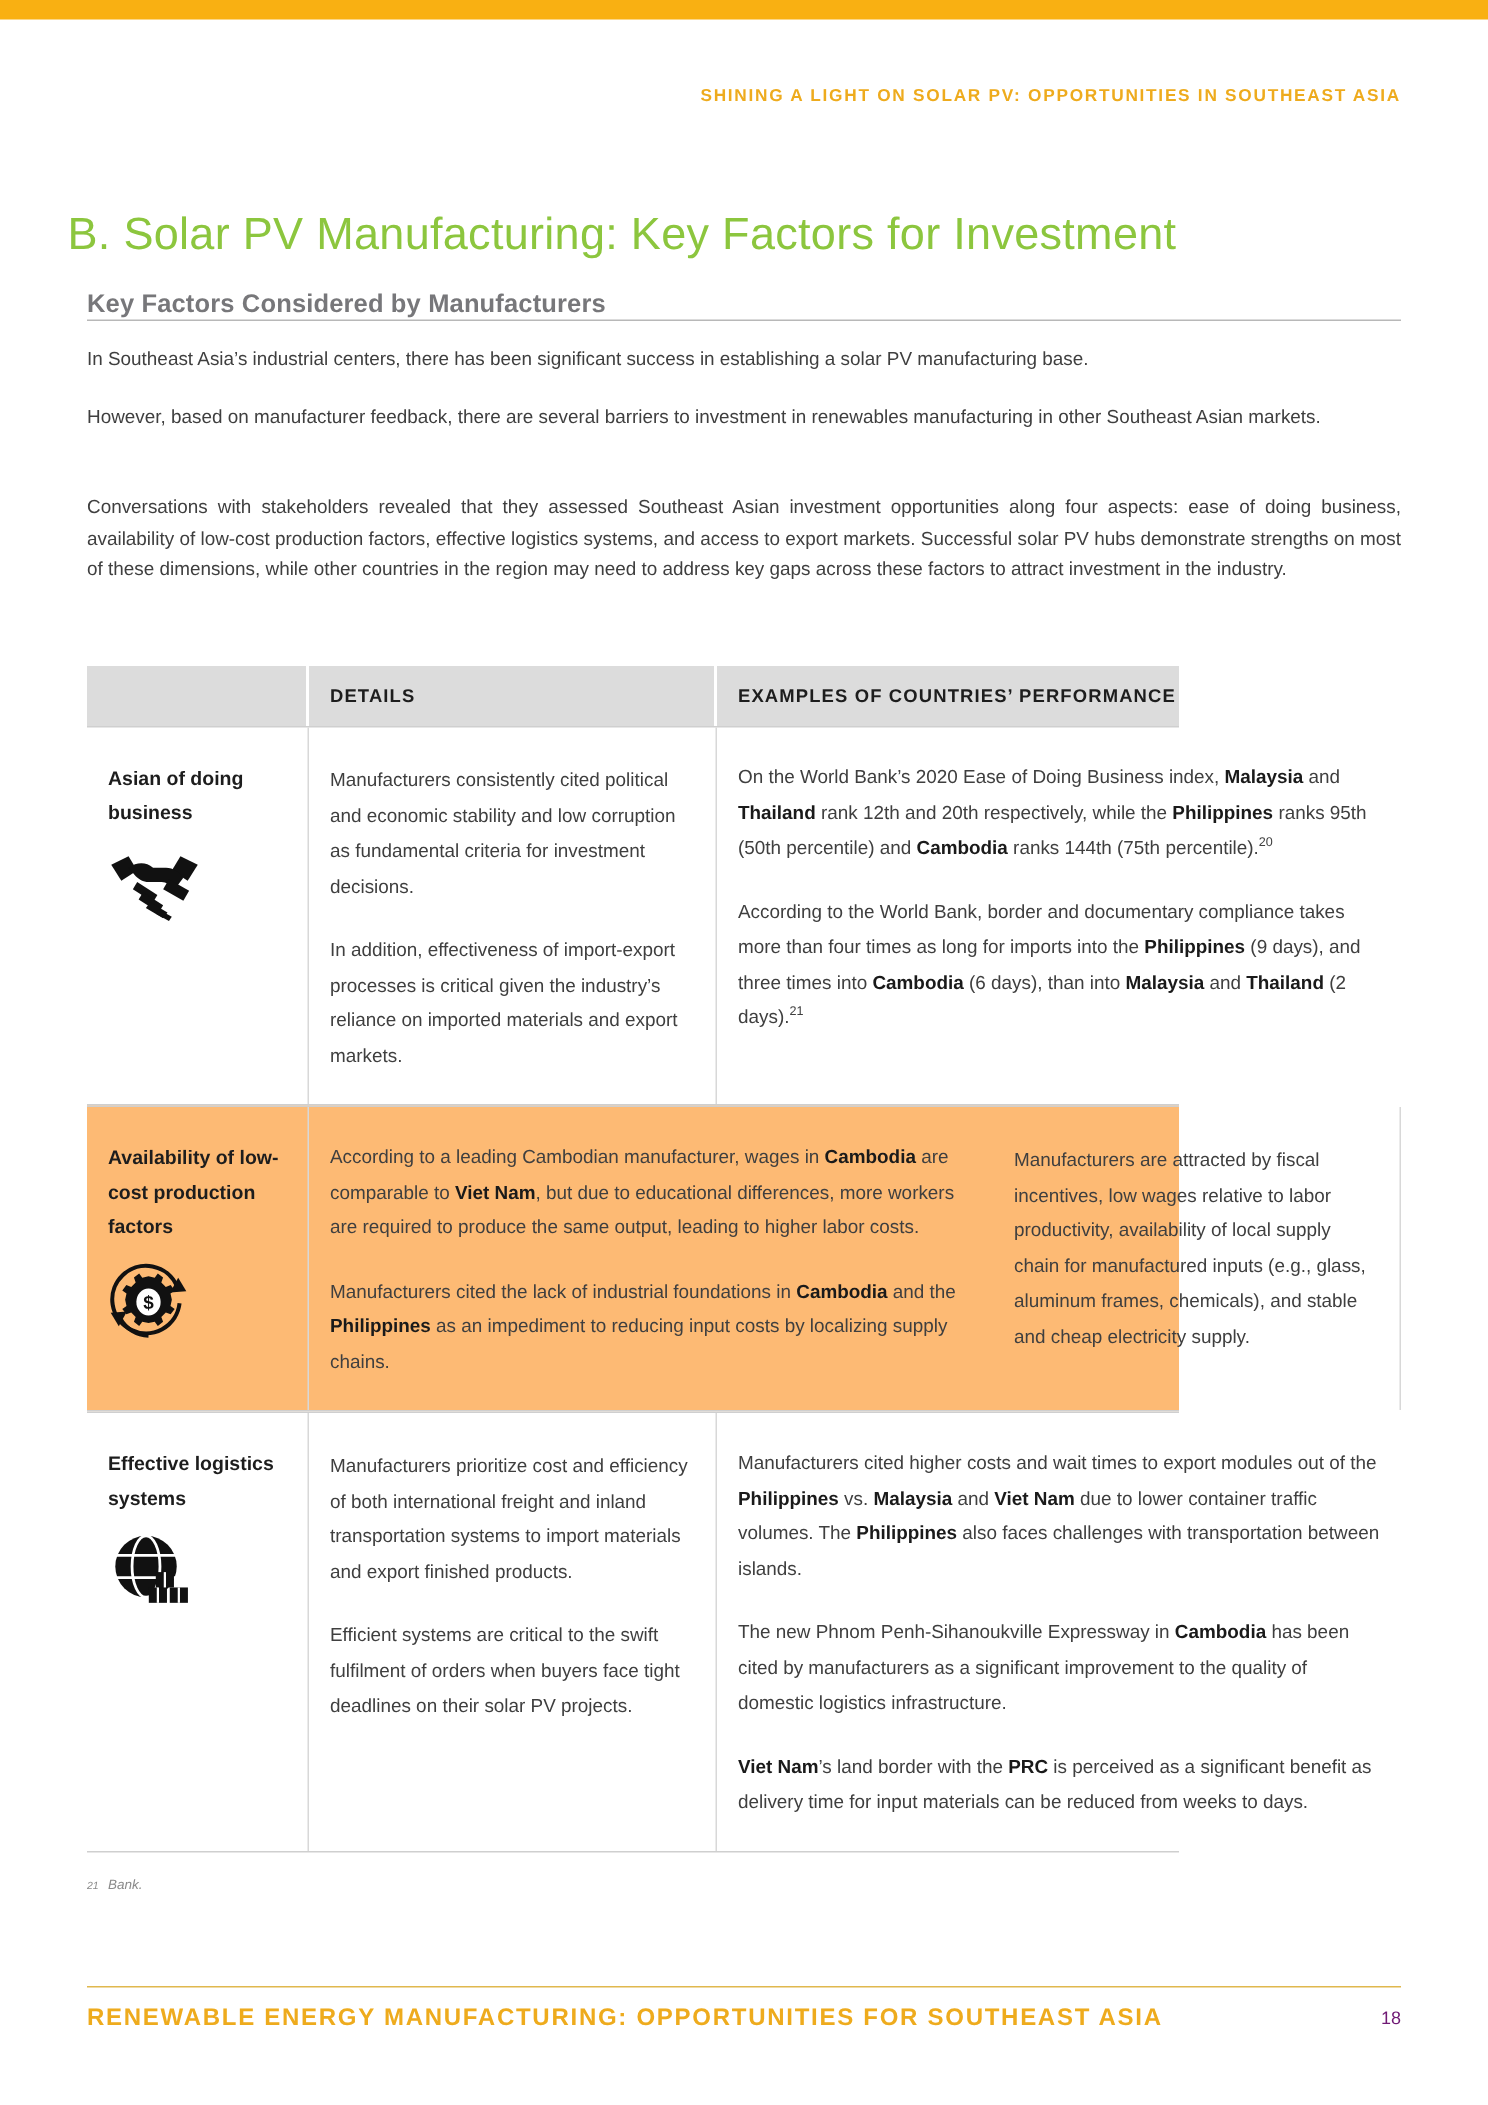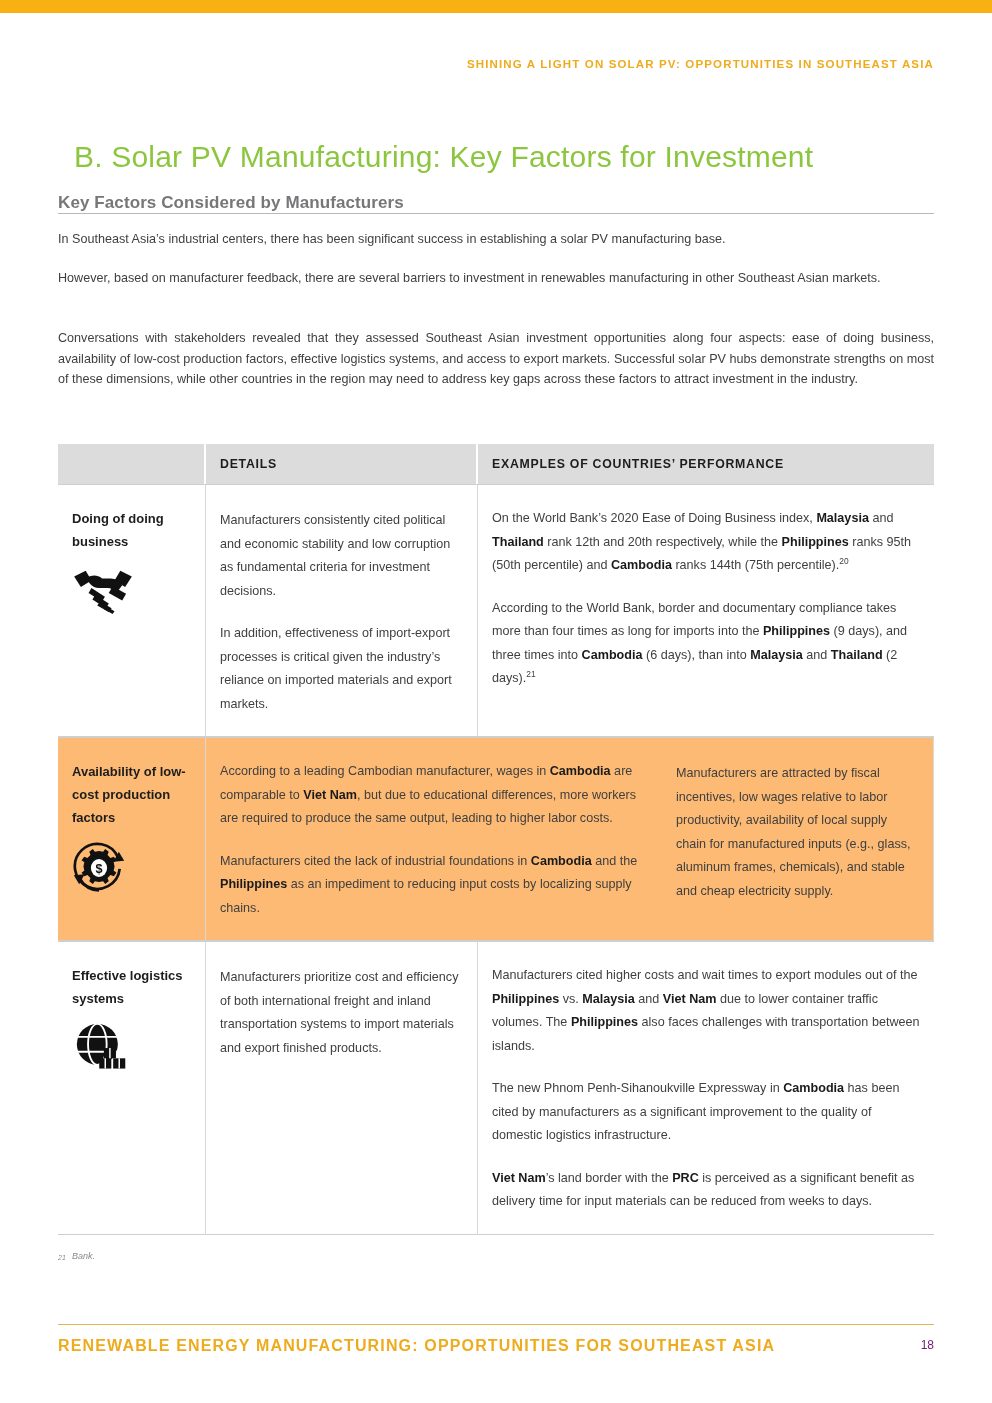--- a/index.html
+++ b/index.html
@@ -36,21 +36,21 @@
     font-size: 11.5px;
     font-weight: bold;
     letter-spacing: 1.15px;
     color: #eeab1d;
     text-align: right;
     white-space: nowrap;
   }
   .page-title {
     position: absolute;
     top: 120px;
-    left: 74px;
+    left: 45px;
     font-size: 30px;
     font-weight: normal;
     color: #8cc63e;
     letter-spacing: 0.2px;
     white-space: nowrap;
   }
   .sub-head {
     position: absolute;
     top: 179px;
     left: 58px;
@@ -82,21 +82,21 @@
 
   
   .factors-table {
     position: absolute;
     top: 444px;
     left: 58px;
     width: 876px;
   }
   .trow {
     display: flex;
-    width: 876px;
+    width: 728px;
     box-sizing: border-box;
   }
   .thead {
     background: #dcdcdc;
     height: 40px;
   }
   .thead .cell {
     display: flex;
     align-items: center;
     font-size: 12.3px;
@@ -227,21 +227,21 @@
 
   <div class="factors-table">
     <div class="trow thead">
       <div class="cell c1"></div>
       <div class="cell c2">DETAILS</div>
       <div class="cell c3">EXAMPLES OF COUNTRIES’ PERFORMANCE</div>
     </div>
     <div id="table-body">
         <div class="trow tbody-row plain">
           <div class="cell c1">
-            <div class="factor-name">Doing of doing business</div>
+            <div class="factor-name">Asian of doing business</div>
             <div class="factor-icon">
               <svg viewBox="0 0 64 52" width="62" height="50">
                 <g fill="#111111">
                   <path d="M2 12 L14 6 L20 16 L9 23 Z"></path>
                   <path d="M62 12 L50 6 L44 16 L55 23 Z"></path>
                   <path d="M14 14 C20 10, 26 10, 31 14 L40 14 C45 14, 49 17, 52 21 L46 29 C43 26, 40 24, 37 24 L28 24 C24 24, 21 22, 19 20 Z"></path>
                   <path d="M20 24 L34 33 L31 38 L17 29 Z"></path>
                   <path d="M24 31 L38 40 L35 45 L21 36 Z"></path>
                   <path d="M29 38 L41 45 L38 49 L26 42 Z"></path>
                   <path d="M35 43 L44 48 L42 51 L33 46 Z"></path>
@@ -303,20 +303,21 @@
                 <g stroke="#ffffff" stroke-width="1.6">
                   <path d="M40.5 28 V39"></path>
                   <path d="M35.5 39 V50"></path>
                   <path d="M50.5 39 V50"></path>
                 </g>
               </svg>
             </div>
           </div>
           <div class="cell c2">
             <p>Manufacturers prioritize cost and efficiency of both international freight and inland transportation systems to import materials and export finished products.</p>
+            <p>Efficient systems are critical to the swift fulfilment of orders when buyers face tight deadlines on their solar PV projects.</p>
           </div>
           <div class="cell c3">
             <p><span>Manufacturers cited higher costs and wait times to export modules out of the </span><b>Philippines</b><span> vs. </span><b>Malaysia</b><span> and </span><b>Viet Nam</b><span> due to lower container traffic volumes. The </span><b>Philippines</b><span> also faces challenges with transportation between islands.</span></p>
             <p><span>The new Phnom Penh-Sihanoukville Expressway in </span><b>Cambodia</b><span> has been cited by manufacturers as a significant improvement to the quality of domestic logistics infrastructure.</span></p>
             <p><b>Viet Nam</b><span>’s land border with the </span><b>PRC</b><span> is perceived as a significant benefit as delivery time for input materials can be reduced from weeks to days.</span></p>
           </div>
         </div>
       </div>
   </div>
 

